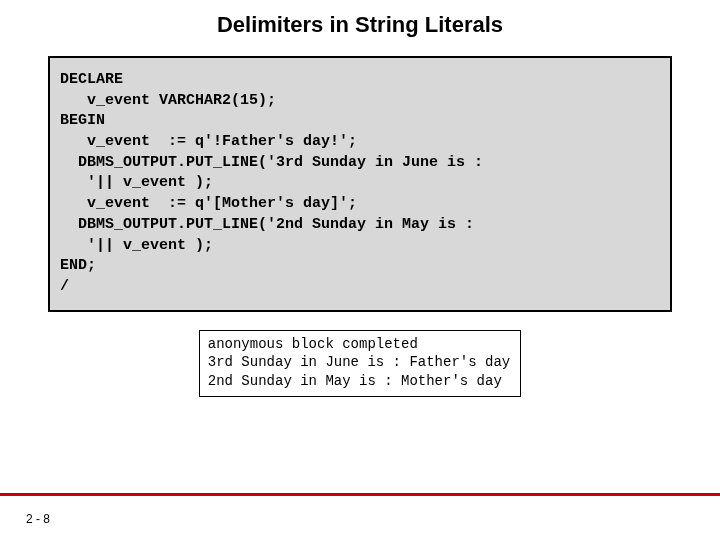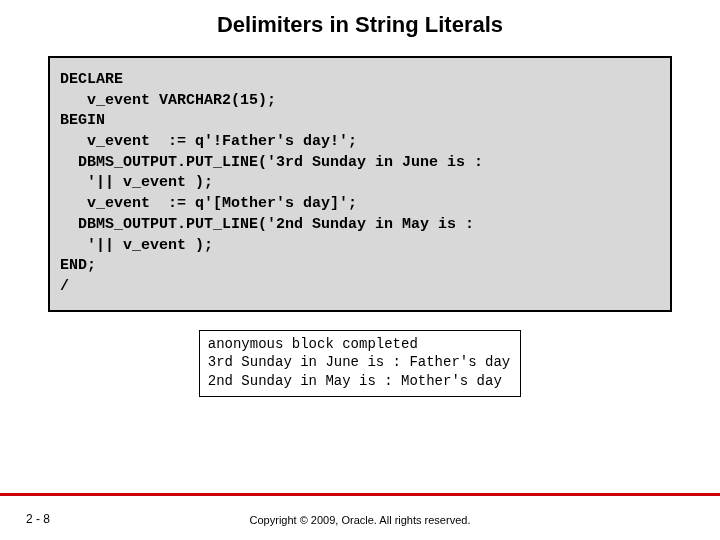--- a/index.html
+++ b/index.html
@@ -115,14 +115,13 @@
 <div class="output-wrap">
   <div class="output-box">anonymous block completed
 3rd Sunday in June is : Father's day
 2nd Sunday in May is : Mother's day</div>
 </div>
 
 <div class="red-line"></div>
 
 <div class="footer">
   <div class="page-num">2 - 8</div>
-  <div class="copyright">Copyright © 2009, Oracle. All rights reserved.</div>
 </div>
 
 </body></html>

